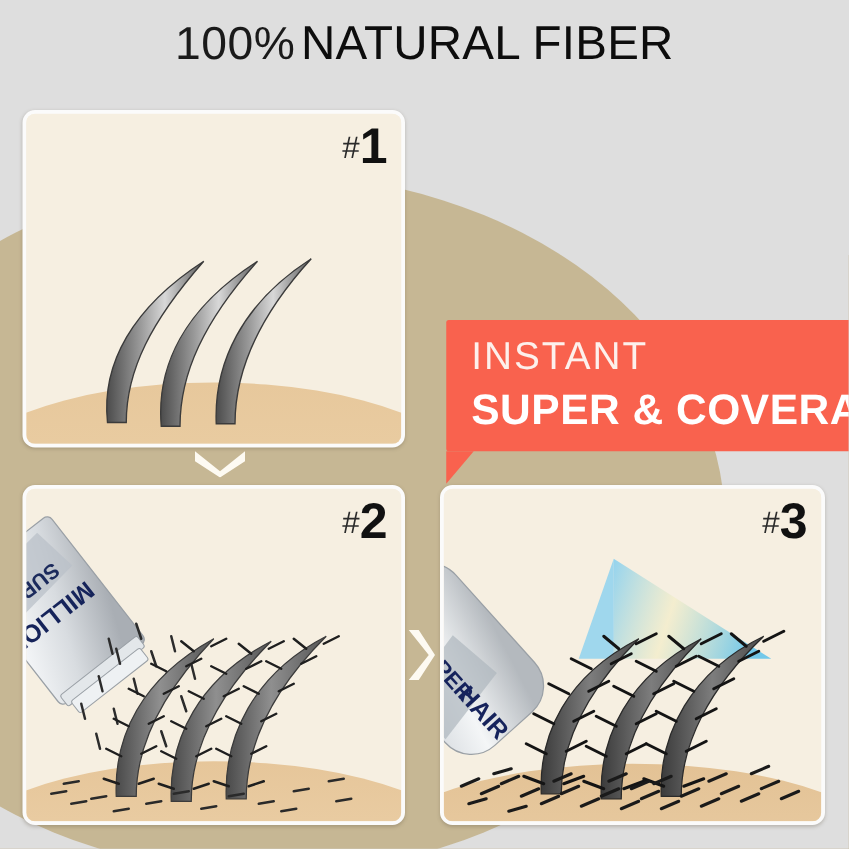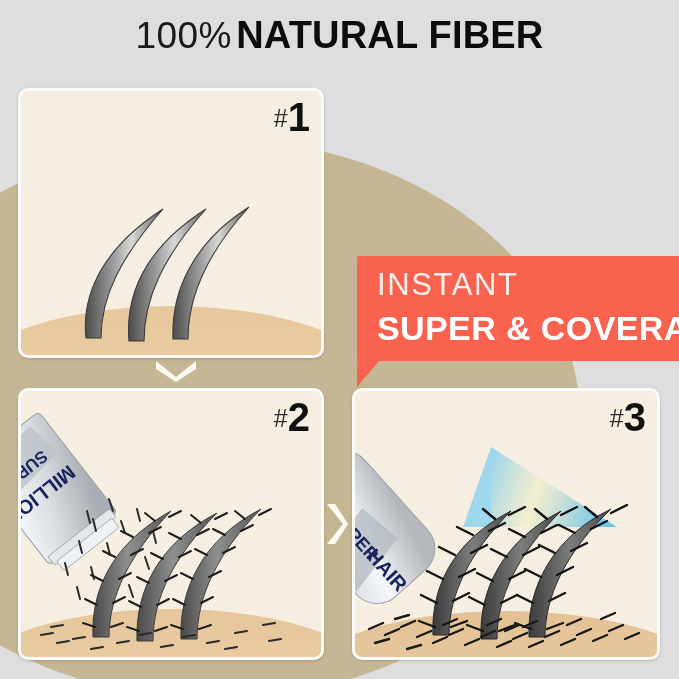--- a/index.html
+++ b/index.html
@@ -28,21 +28,21 @@
     text-align:center;
     z-index:6;
     line-height:1;
     white-space:nowrap;
   }
   .title .thin{
     font-size:37px;font-weight:300;color:#1a1a1a;letter-spacing:.4px;
     font-family:"Liberation Sans", sans-serif;
   }
   .title .bold{
-    font-size:38px;font-weight:bold;color:#0d0d0d;letter-spacing:.2px;
+    font-size:38px;font-weight:normal;color:#0d0d0d;letter-spacing:.2px;
     font-family:"Liberation Sans", sans-serif;
   }
 
   
   .panel{
     position:absolute;
     background:#f6efe1;
     border:3px solid #fbfbfb;
     border-radius:10px;
     box-shadow:0 1px 3px rgba(90,80,60,.28);

